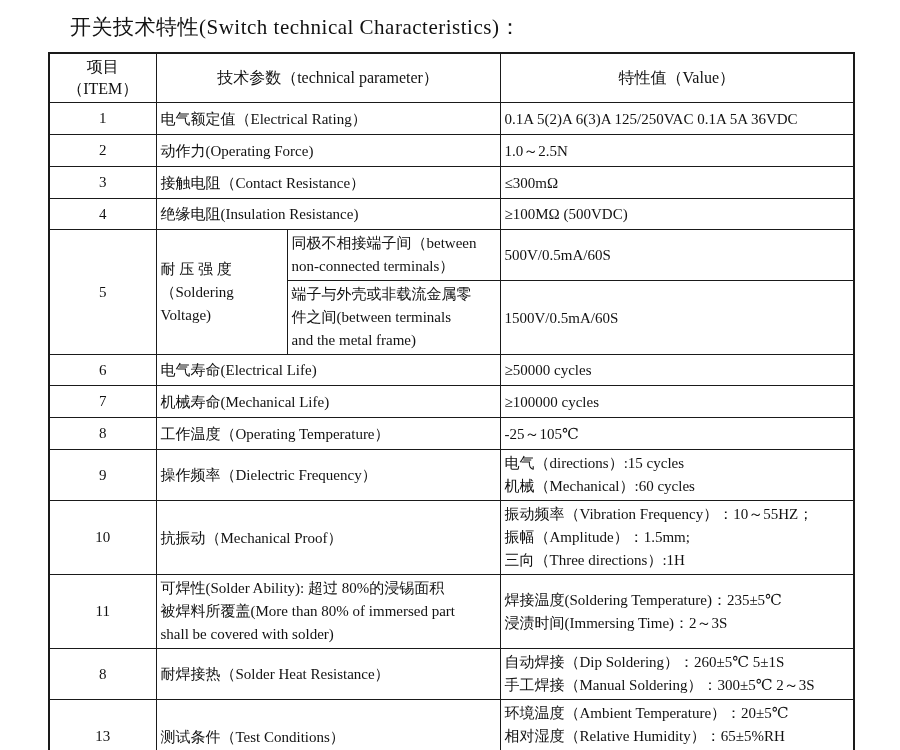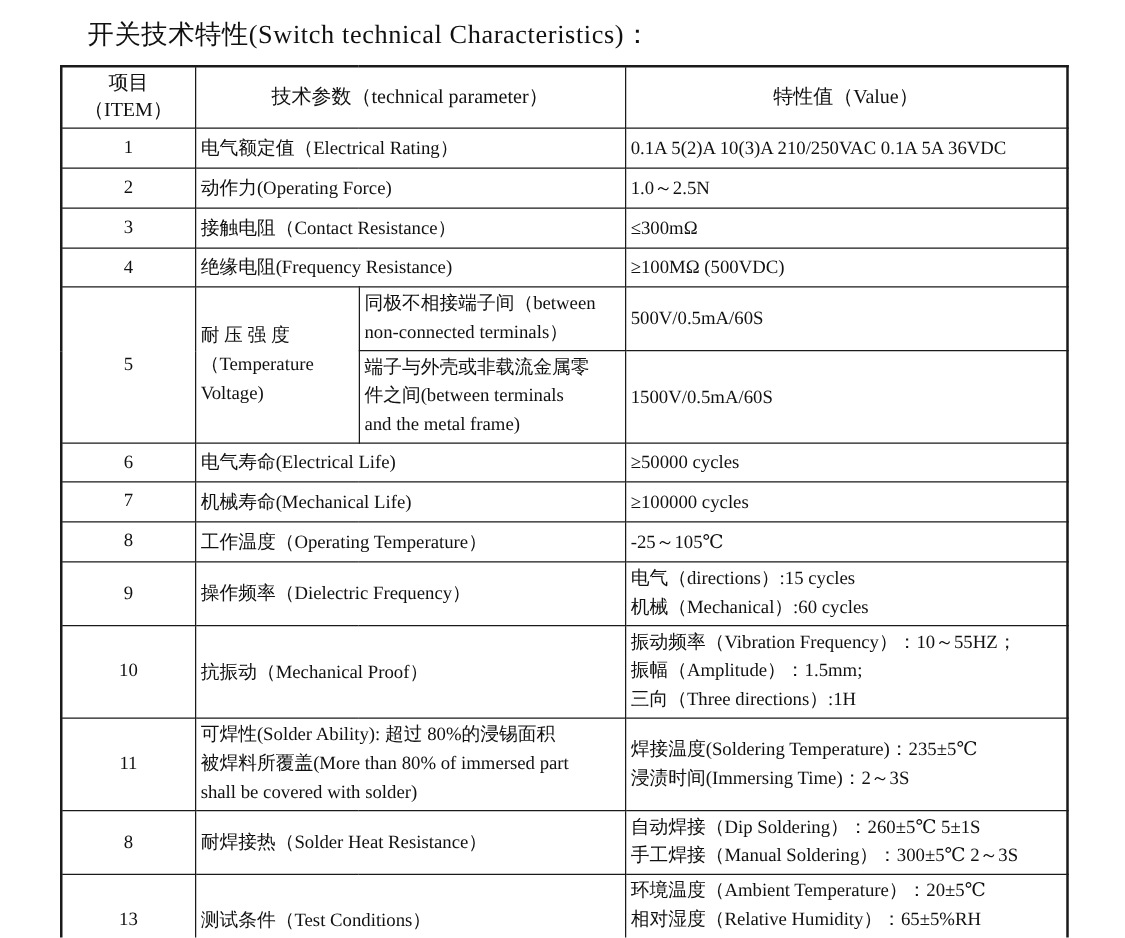--- a/index.html
+++ b/index.html
@@ -84,41 +84,41 @@
           <div>（ITEM）</div>
         </th>
         <th colspan="2">技术参数（technical parameter）</th>
         <th>特性值（Value）</th>
       </tr>
     </thead>
     <tbody>
       <tr style="height:32px">
         <td class="item">1</td>
         <td class="param single" colspan="2">电气额定值（Electrical Rating）</td>
-        <td class="val single">0.1A 5(2)A 10(3)A 210/250VAC 0.1A 5A 36VDC</td>
+        <td class="val single">0.1A 5(2)A 6(3)A 125/250VAC 0.1A 5A 36VDC</td>
       </tr>
       <tr style="height:32px">
         <td class="item">2</td>
         <td class="param single" colspan="2">动作力(Operating Force)</td>
         <td class="val single">1.0～2.5N</td>
       </tr>
       <tr style="height:32px">
         <td class="item">3</td>
         <td class="param single" colspan="2">接触电阻（Contact  Resistance）</td>
         <td class="val single">≤300mΩ</td>
       </tr>
       <tr style="height:31px">
         <td class="item">4</td>
-        <td class="param single" colspan="2">绝缘电阻(Frequency Resistance)</td>
+        <td class="param single" colspan="2">绝缘电阻(Insulation Resistance)</td>
         <td class="val single">≥100MΩ (500VDC)</td>
       </tr>
       <tr style="height:46px">
         <td class="item" rowspan="2">5</td>
         <td class="param pre" rowspan="2">耐 压 强 度
-（Temperature
+（Soldering
 Voltage)</td>
         <td class="param pre">同极不相接端子间（between
 non-connected terminals）</td>
         <td class="val single">500V/0.5mA/60S</td>
       </tr>
       <tr style="height:72px">
         <td class="param pre">端子与外壳或非载流金属零
 件之间(between terminals
 and the metal frame)</td>
         <td class="val single">1500V/0.5mA/60S</td>

